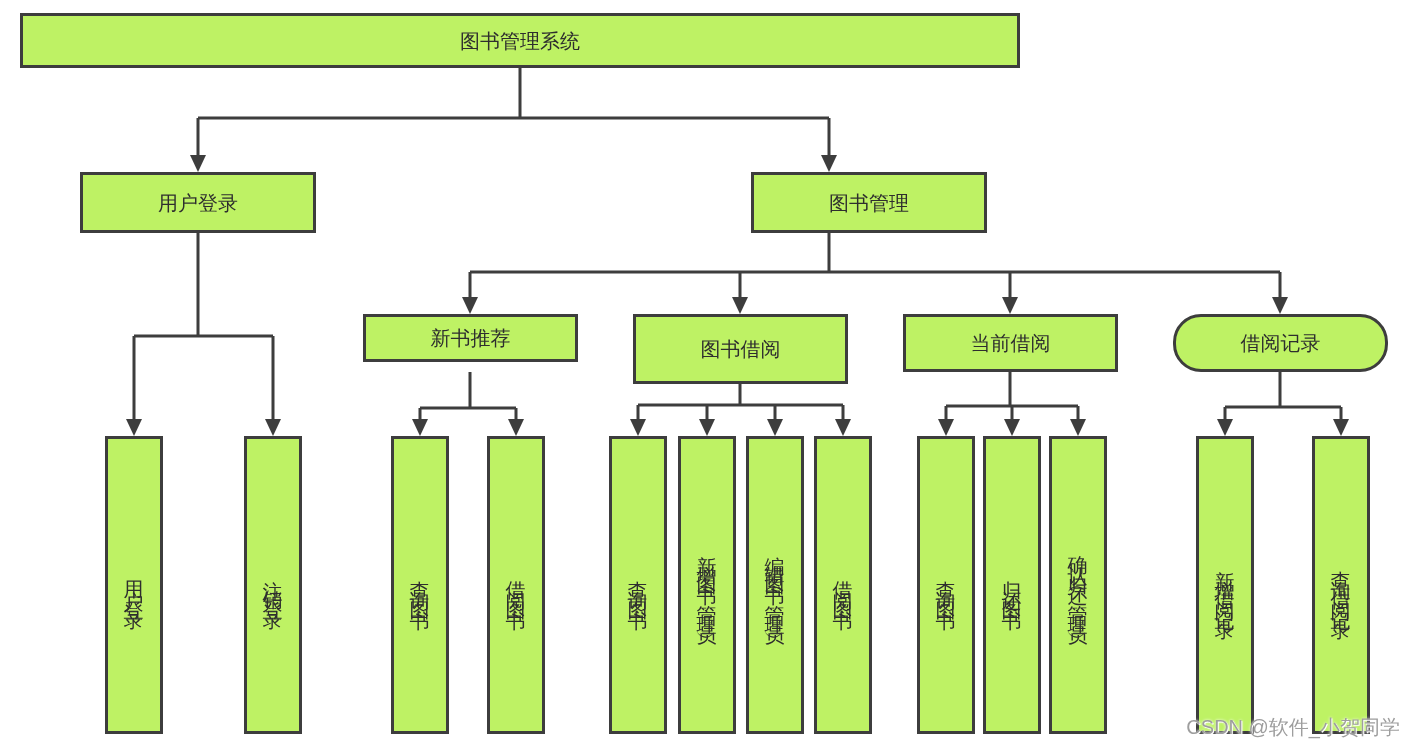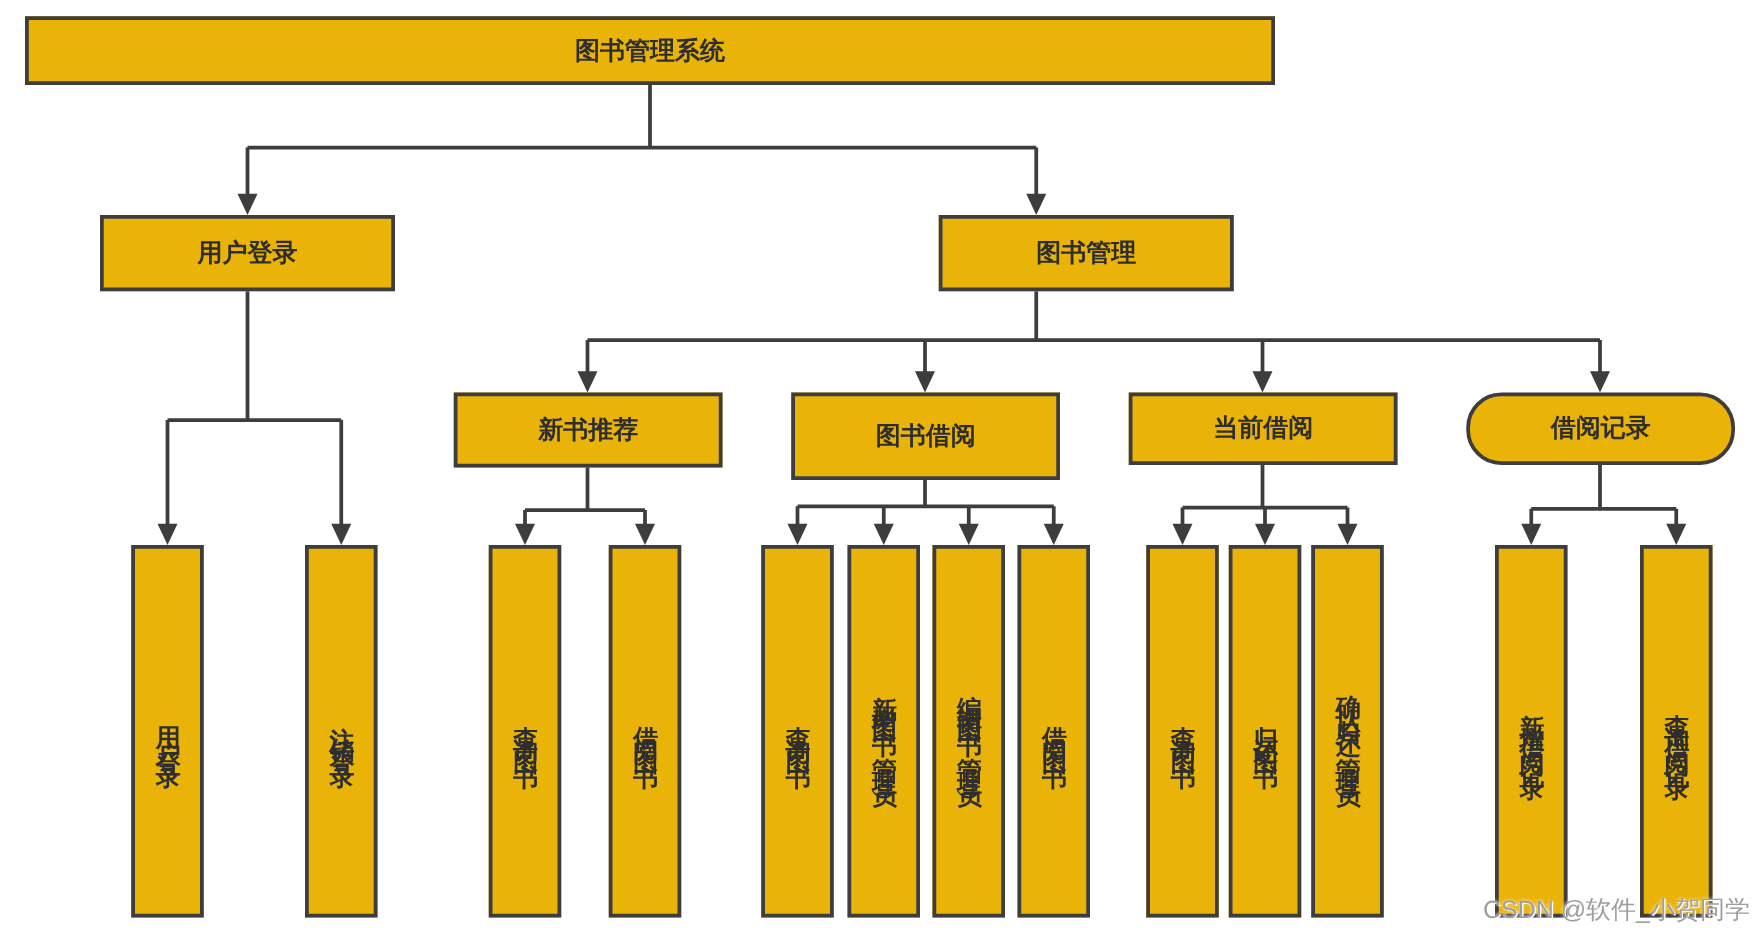--- a/index.html
+++ b/index.html
@@ -13,29 +13,28 @@
   }
   .connector-layer {
     position: absolute;
     left: 0; top: 0;
     width: 1405px; height: 747px;
   }
   .box {
     position: absolute;
     box-sizing: border-box;
     border: 3px solid #3d3d3d;
-    background: #eab308;
+    background: #bef264;
     display: flex;
     align-items: center;
     justify-content: center;
     color: #2e2e2e;
     font-size: 20px;
     line-height: 1;
     z-index: 2;
-    font-weight: bold;
   }
   .leaf span {
     writing-mode: vertical-rl;
     text-orientation: mixed;
     letter-spacing: 10px;
     font-size: 20px;
     color: #2e2e2e;
   }
   .watermark {
     position: absolute;
@@ -121,21 +120,21 @@
     <span>图书管理系统</span>
   </div>
 
   <div class="box" style="left:80px; top:172px; width:236px; height:61px;">
     <span>用户登录</span>
   </div>
   <div class="box" style="left:711px; top:172px; width:236px; height:61px;margin-left:40px;">
     <span>图书管理</span>
   </div>
 
-  <div class="box" style="left:363px; top:314px; width:215px; height:60px;">
+  <div class="box" style="left:363px; top:314px; width:215px; height:48px;">
     <span>新书推荐</span>
   </div>
   <div class="box" style="left:633px; top:314px; width:215px; height:70px;">
     <span>图书借阅</span>
   </div>
   <div class="box" style="left:903px; top:314px; width:215px; height:58px;">
     <span>当前借阅</span>
   </div>
   <div class="box" style="left:1173px; top:314px; width:215px; height:58px;border-radius:28px;">
     <span>借阅记录</span>

